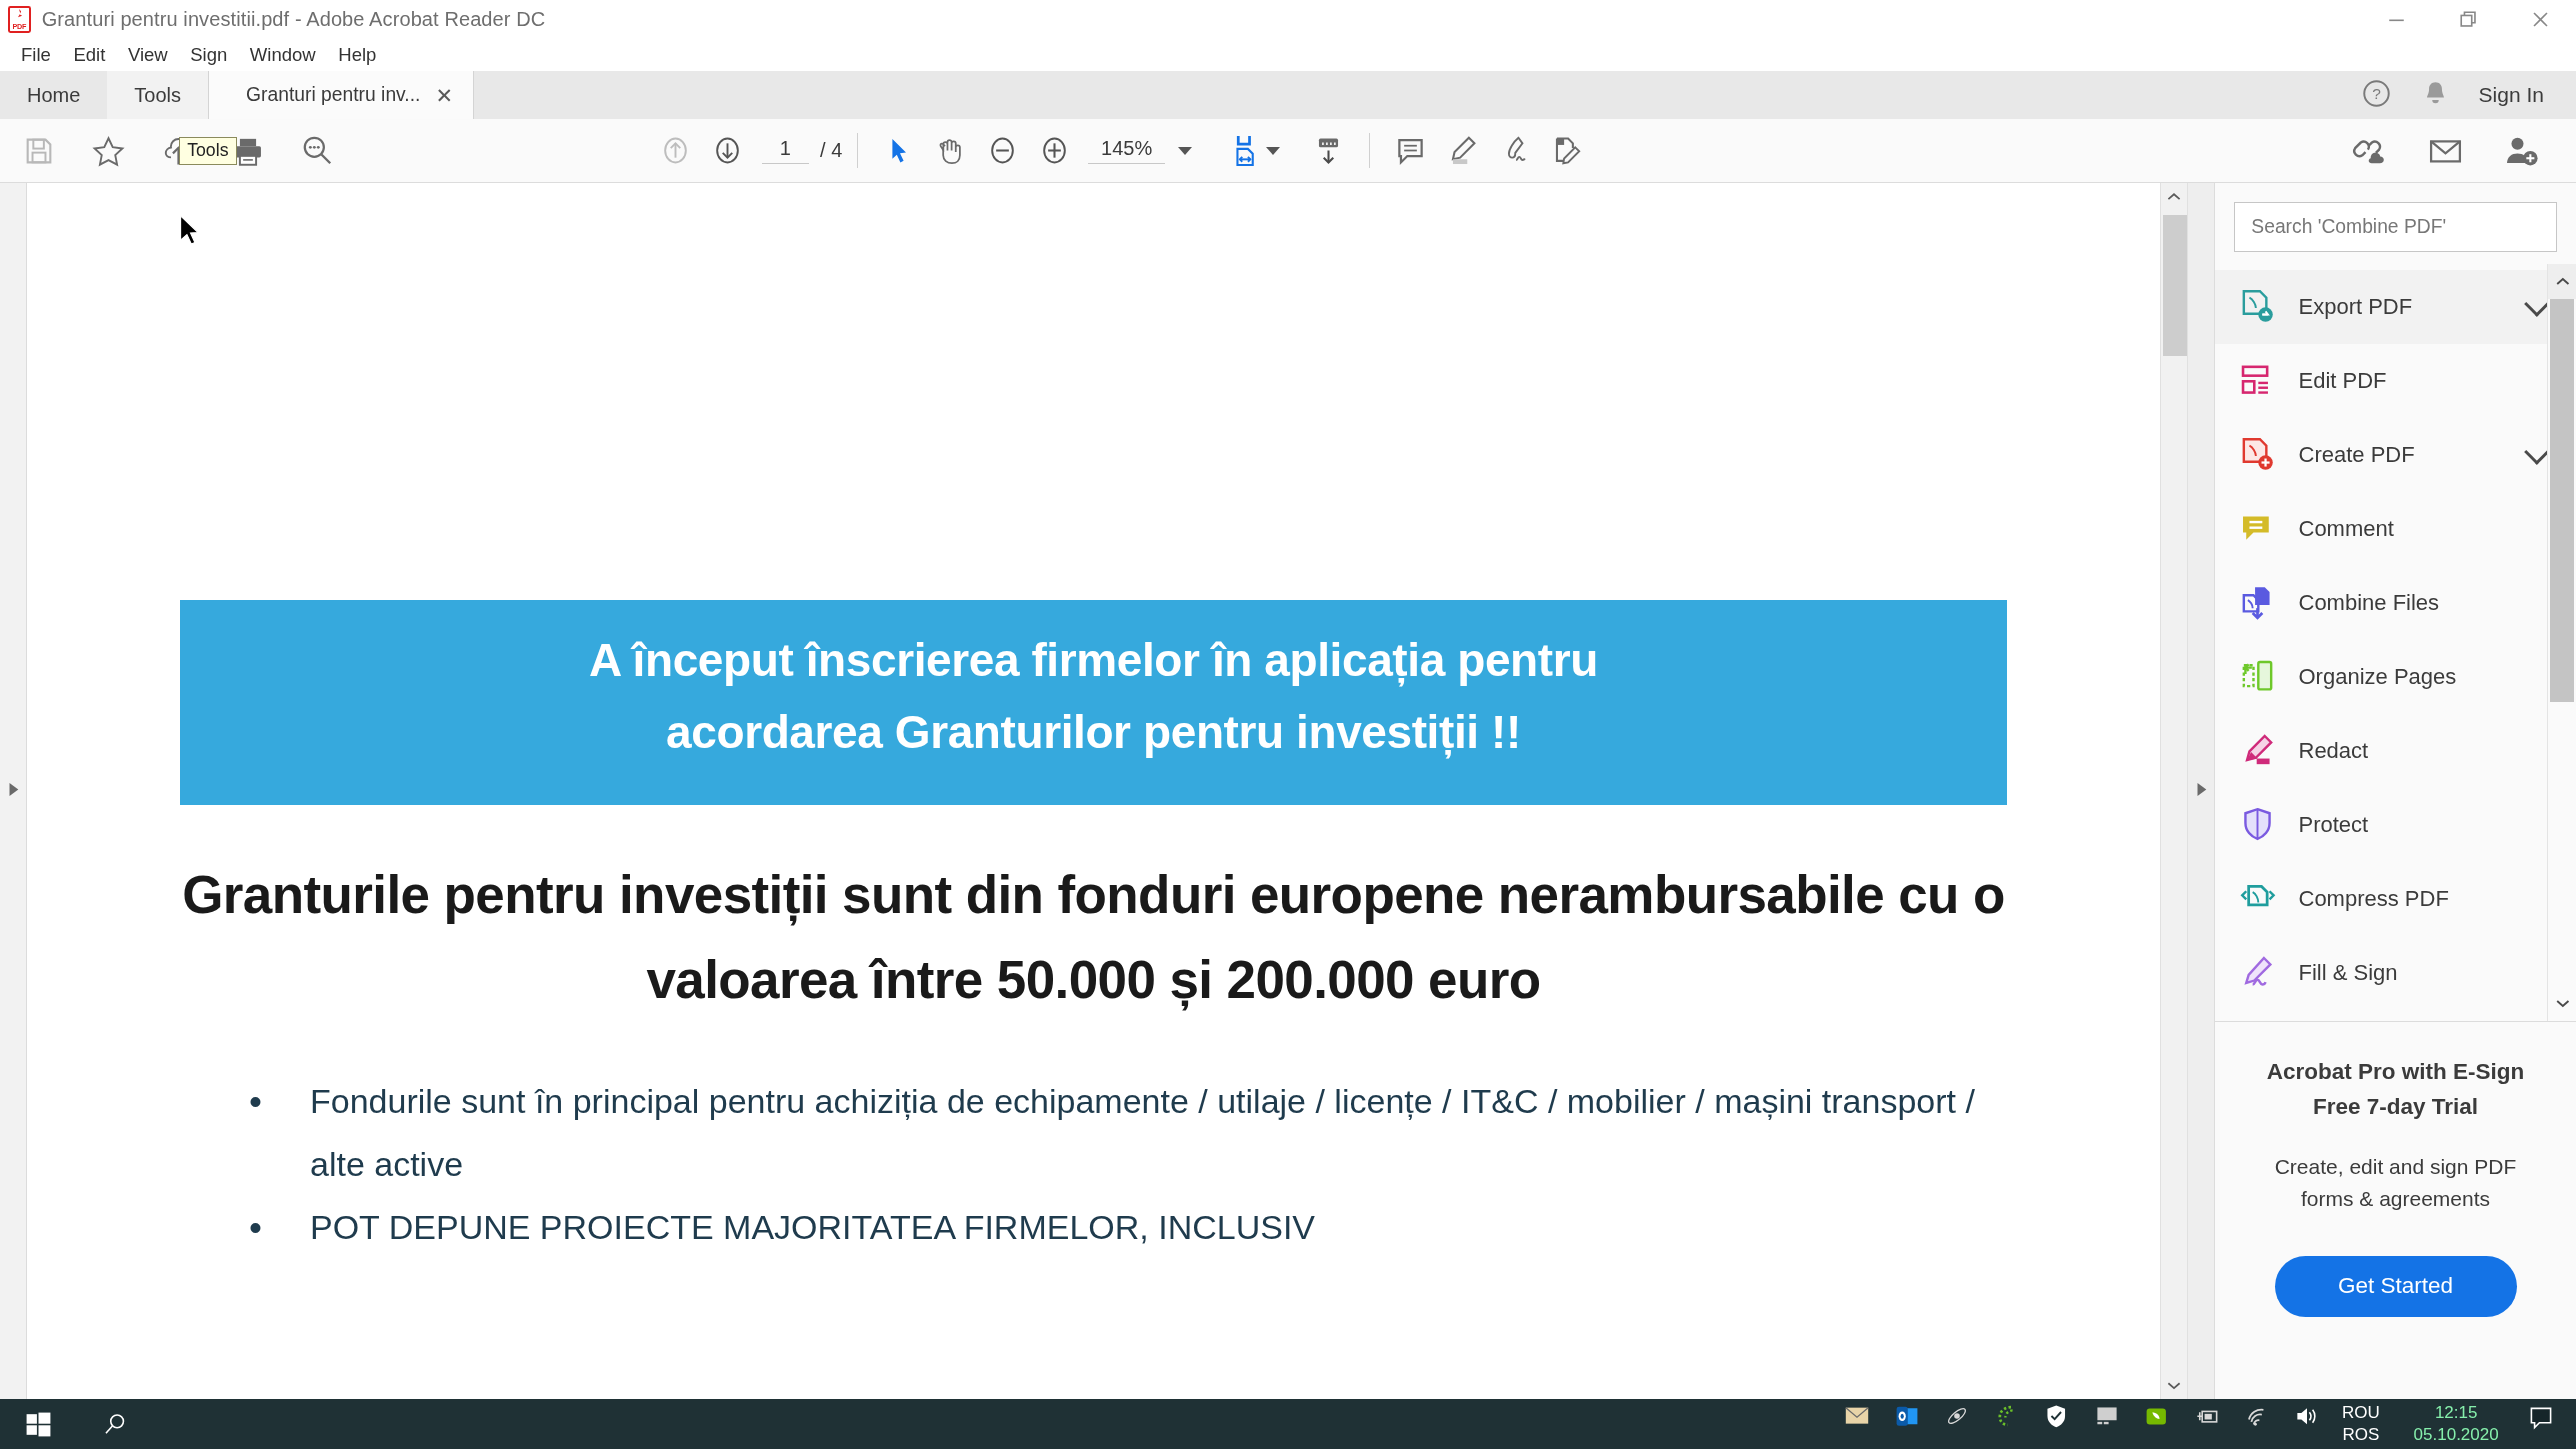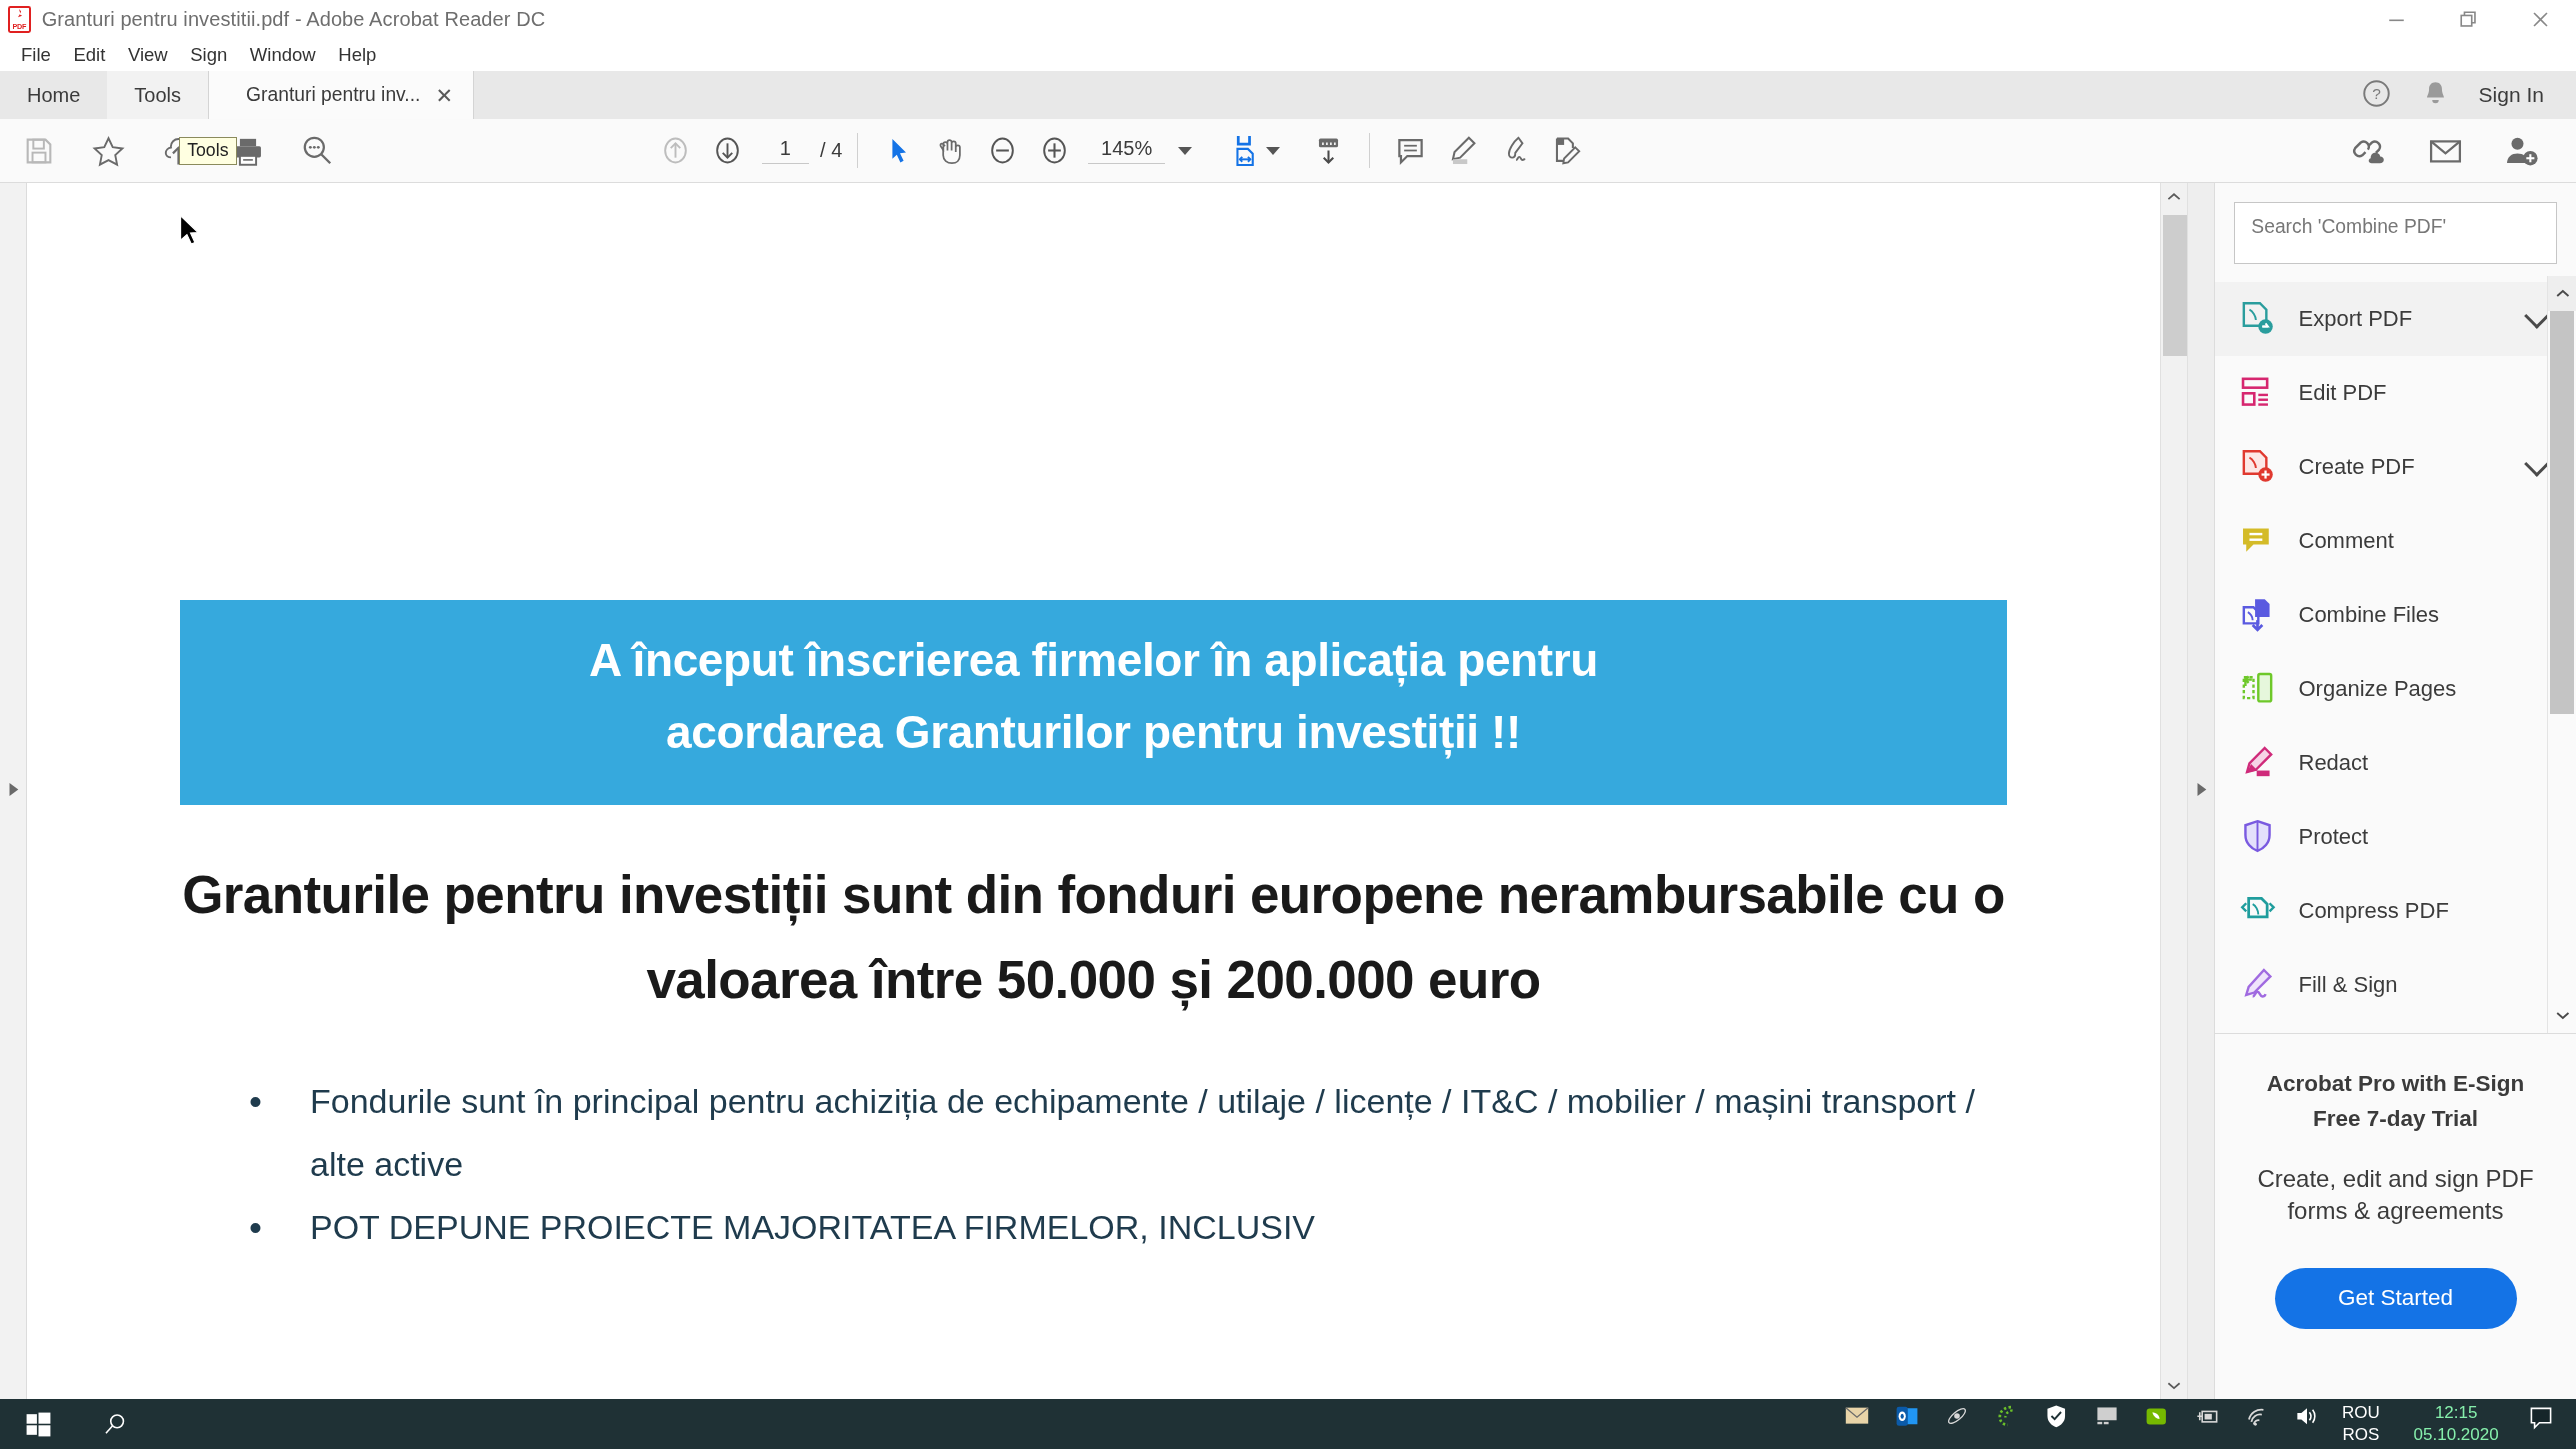--- a/index.html
+++ b/index.html
@@ -127,21 +127,21 @@
 
   .rightrail { width: 27px; background: #eeeeee; border-left: 0.8px solid #e0e0e0; position: relative; flex: none; }
 
   
   .rightpanel {
     width: 362px; background: #fafafa; border-left: 0.8px solid #dcdcdc;
     display: flex; flex-direction: column; flex: none;
   }
   .searchwrap { padding: 19.3px 19.3px 11.3px; }
   .searchbox {
-    width: 100%; height: 62px; border: 0.8px solid #c6c6c6; background: #ffffff;
+    width: 100%; height: 50px; border: 0.8px solid #c6c6c6; background: #ffffff;
     font-size: 19.3px; color: #777; padding: 0 16px; line-height: 48px;
   }
   .tools-scroll { flex: 0 0 auto; position: relative; height: 757px; overflow: hidden; }
   .tools-list { padding-top: 6.4px; }
   .tool-item {
     height: 74px; display: flex; align-items: center; padding: 0 19.3px 0 22.5px; gap: 21px;
   }
   .tool-item.hl { background: #f2f2f2; }
   .tool-ico { width: 40px; height: 40px; flex: none; display: flex; align-items: center; justify-content: center; }
   .tool-label { font-size: 22px; color: #3b3b3b; flex: 1 1 auto; }
@@ -149,21 +149,21 @@
   .panel-scroll { position: absolute; right: 0; top: 0; bottom: 0; width: 29px; background: #fafafa; border-left: 0.8px solid #e4e4e4; }
   .ps-up, .ps-dn { position: absolute; left: 0; width: 29px; height: 35px; display: flex; align-items: center; justify-content: center; }
   .ps-up { top: 0; background: #eeeeee; }
   .ps-dn { bottom: 0; }
   .ps-thumb { position: absolute; top: 35px; left: 2.4px; width: 24px; height: 403px; background: #c4c4c4; }
 
   .promo {
     border-top: 0.8px solid #dcdcdc; padding: 32px 27px 0; text-align: center; flex: 1 1 auto;
   }
   .promo-title { font-size: 22.5px; font-weight: bold; color: #3b3b3b; line-height: 35px; }
-  .promo-sub { font-size: 24px; color: #3b3b3b; line-height: 31px; margin-top: 27px; }
+  .promo-sub { font-size: 21px; color: #3b3b3b; line-height: 31px; margin-top: 27px; }
   .promo-btn {
     margin: 42px auto 0; width: 242px; height: 61px; background: #1473e6; border-radius: 31px;
     color: #ffffff; font-size: 22.5px; display: flex; align-items: center; justify-content: center;
   }
 
   
   .taskbar {
     height: 50px; background: #1f3135; display: flex; align-items: center; flex: none;
   }
   .tb-start { width: 77px; height: 50px; display: flex; align-items: center; justify-content: center; }

